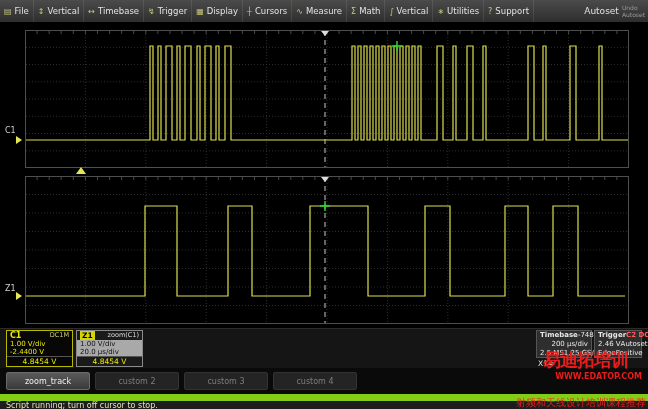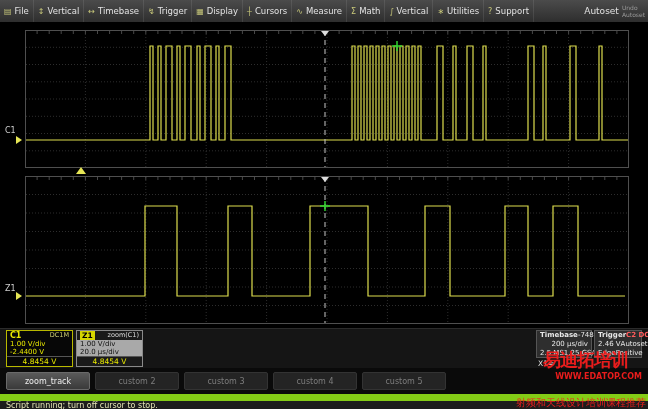--- a/index.html
+++ b/index.html
@@ -348,21 +348,20 @@
       <span>X1=</span>
       <span>950.874 μs</span>
     </div>
   </div>
 
   <div class="tabbar" id="tabbar">
       <div class="tab active">zoom_track</div>
       <div class="tab inactive">custom 2</div>
       <div class="tab inactive">custom 3</div>
       <div class="tab inactive">custom 4</div>
-      <div class="tab inactive">custom 5</div>
     </div>
 
   <div class="statusbar">
     <span>Script running; turn off cursor to stop.</span>
   </div>
 
   <div class="wm wm-title">易迪拓培训</div>
   <div class="wm wm-url">WWW.EDATOP.COM</div>
   <div class="wm wm-footer">射频和天线设计培训课程推荐</div>
 </div>

